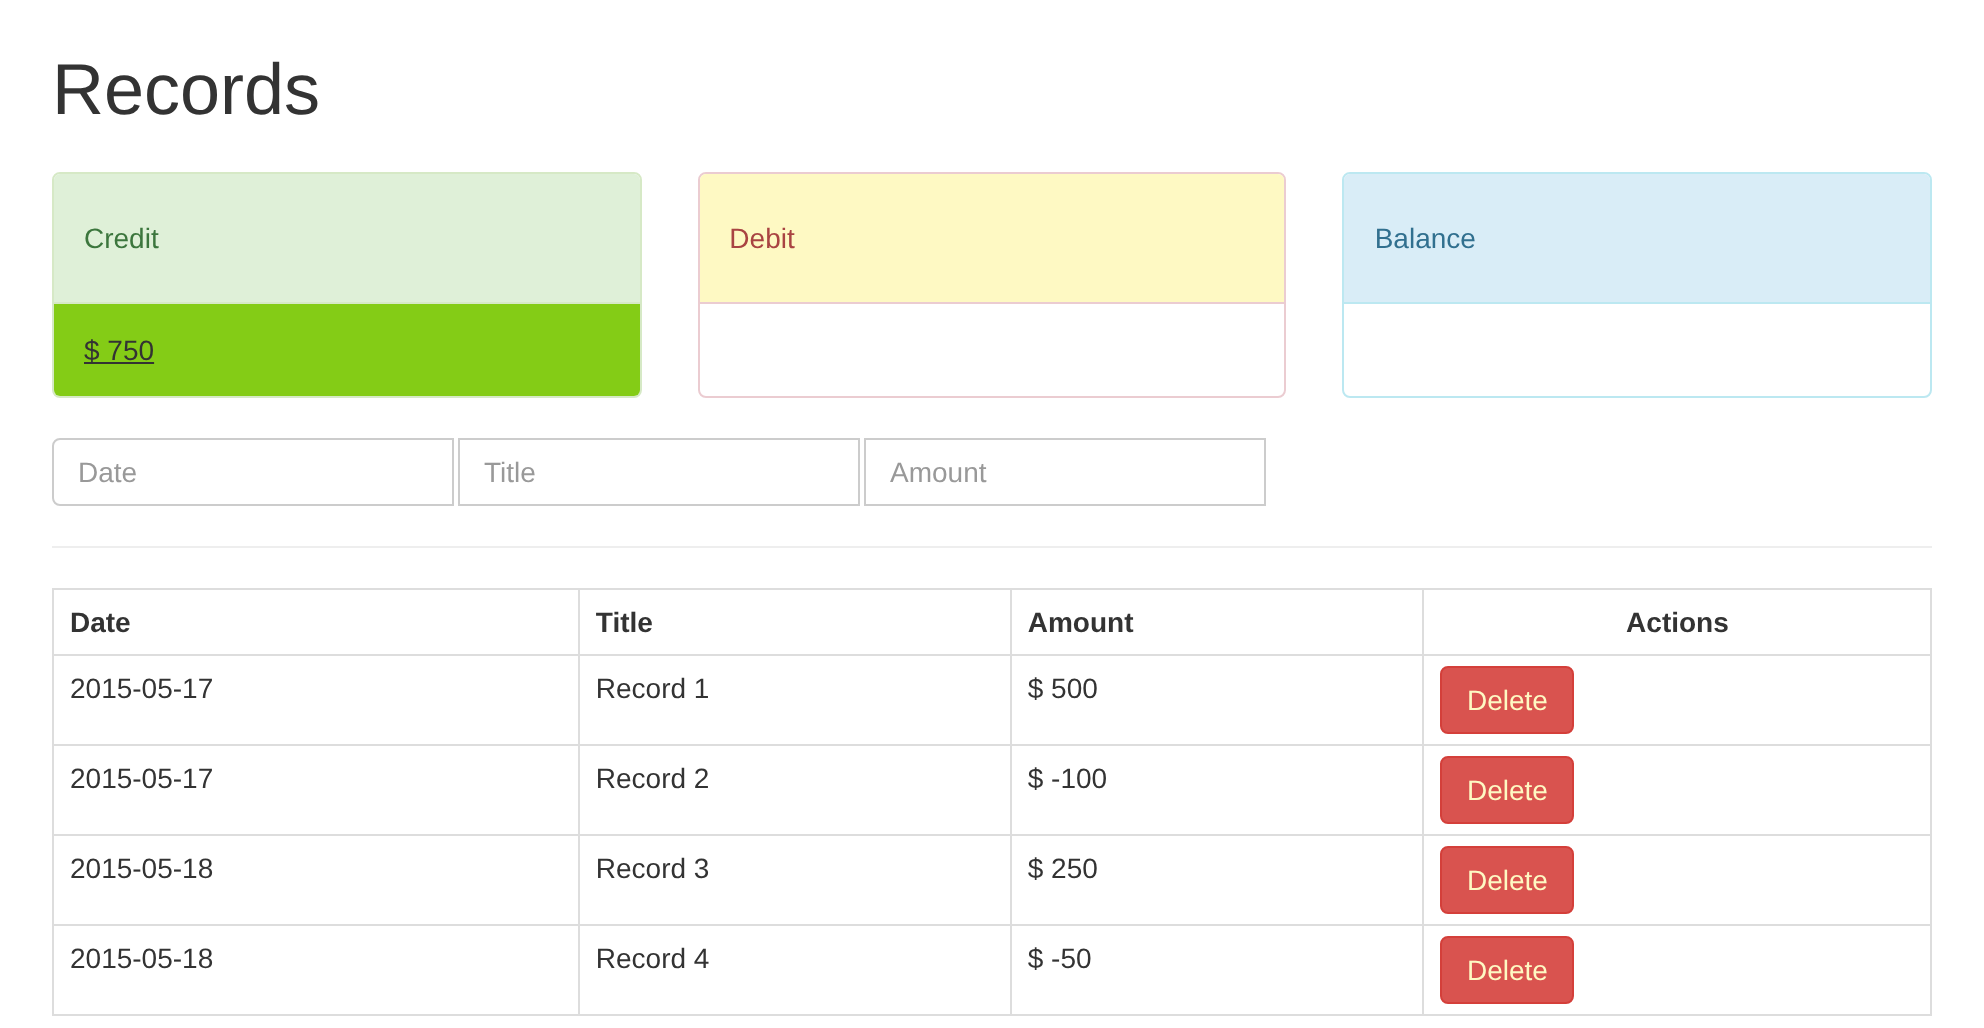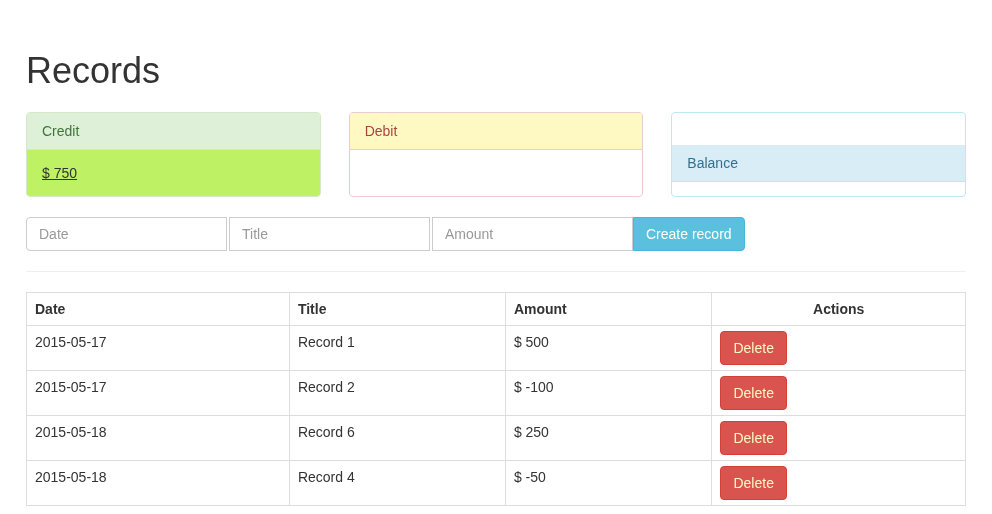--- a/index.html
+++ b/index.html
@@ -14,41 +14,40 @@
       background: #fff;
     }
     .container {
       padding: 24px 26px;
     }
     h1 {
       font-size: 36px;
       font-weight: 500;
       color: #333;
       margin-bottom: 20px;
-      margin-top: 26px;
     }
     .panels {
       display: flex;
       gap: 28px;
       margin-bottom: 20px;
     }
     .panel {
       flex: 1;
       border: 1px solid;
       border-radius: 4px;
       overflow: hidden;
     }
     .panel-heading {
-      padding: 10px 15px;
+      padding: 24px 15px;
       font-size: 14px;
       border-bottom: 1px solid;
     }
     .panel-body {
       padding: 15px;
-      background: #bef264;
+      background: #84cc16;
       color: #333;
       text-decoration: underline;
     }
     .panel-success {
       border-color: #d6e9c6;
     }
     .panel-success .panel-heading {
       background: #dff0d8;
       color: #3c763d;
       border-bottom-color: #d6e9c6;
@@ -61,21 +60,20 @@
       color: #a94442;
       border-bottom-color: #ebccd1;
     }
     .panel-info {
       border-color: #bce8f1;
     }
     .panel-info .panel-heading {
       background: #d9edf7;
       color: #31708f;
       border-bottom-color: #bce8f1;
-      margin-top: 32px;
     }
     .form-row {
       display: flex;
       margin-bottom: 20px;
     }
     .form-control {
       height: 34px;
       padding: 6px 12px;
       font-size: 14px;
       color: #555;
@@ -173,21 +171,20 @@
     </div>
     <div class="panel panel-info">
       <div class="panel-heading">Balance</div>
     </div>
   </div>
 
   <div class="form-row">
     <input type="text" class="form-control" placeholder="Date" style="">
     <input type="text" class="form-control" placeholder="Title" style="">
     <input type="text" class="form-control" placeholder="Amount" style="">
-    <button class="btn btn-primary">Create record</button>
   </div>
 
   <hr>
 
   <table>
     <thead>
       <tr>
         <th class="col-date">Date</th>
         <th class="col-title">Title</th>
         <th class="col-amount">Amount</th>
@@ -202,21 +199,21 @@
           <td class="actions-cell"><button class="btn btn-danger">Delete</button></td>
         </tr>
         <tr>
           <td>2015-05-17</td>
           <td>Record 2</td>
           <td>$ -100</td>
           <td class="actions-cell"><button class="btn btn-danger">Delete</button></td>
         </tr>
         <tr>
           <td>2015-05-18</td>
-          <td>Record 6</td>
+          <td>Record 3</td>
           <td>$ 250</td>
           <td class="actions-cell"><button class="btn btn-danger">Delete</button></td>
         </tr>
         <tr>
           <td>2015-05-18</td>
           <td>Record 4</td>
           <td>$ -50</td>
           <td class="actions-cell"><button class="btn btn-danger">Delete</button></td>
         </tr>
       </tbody>

